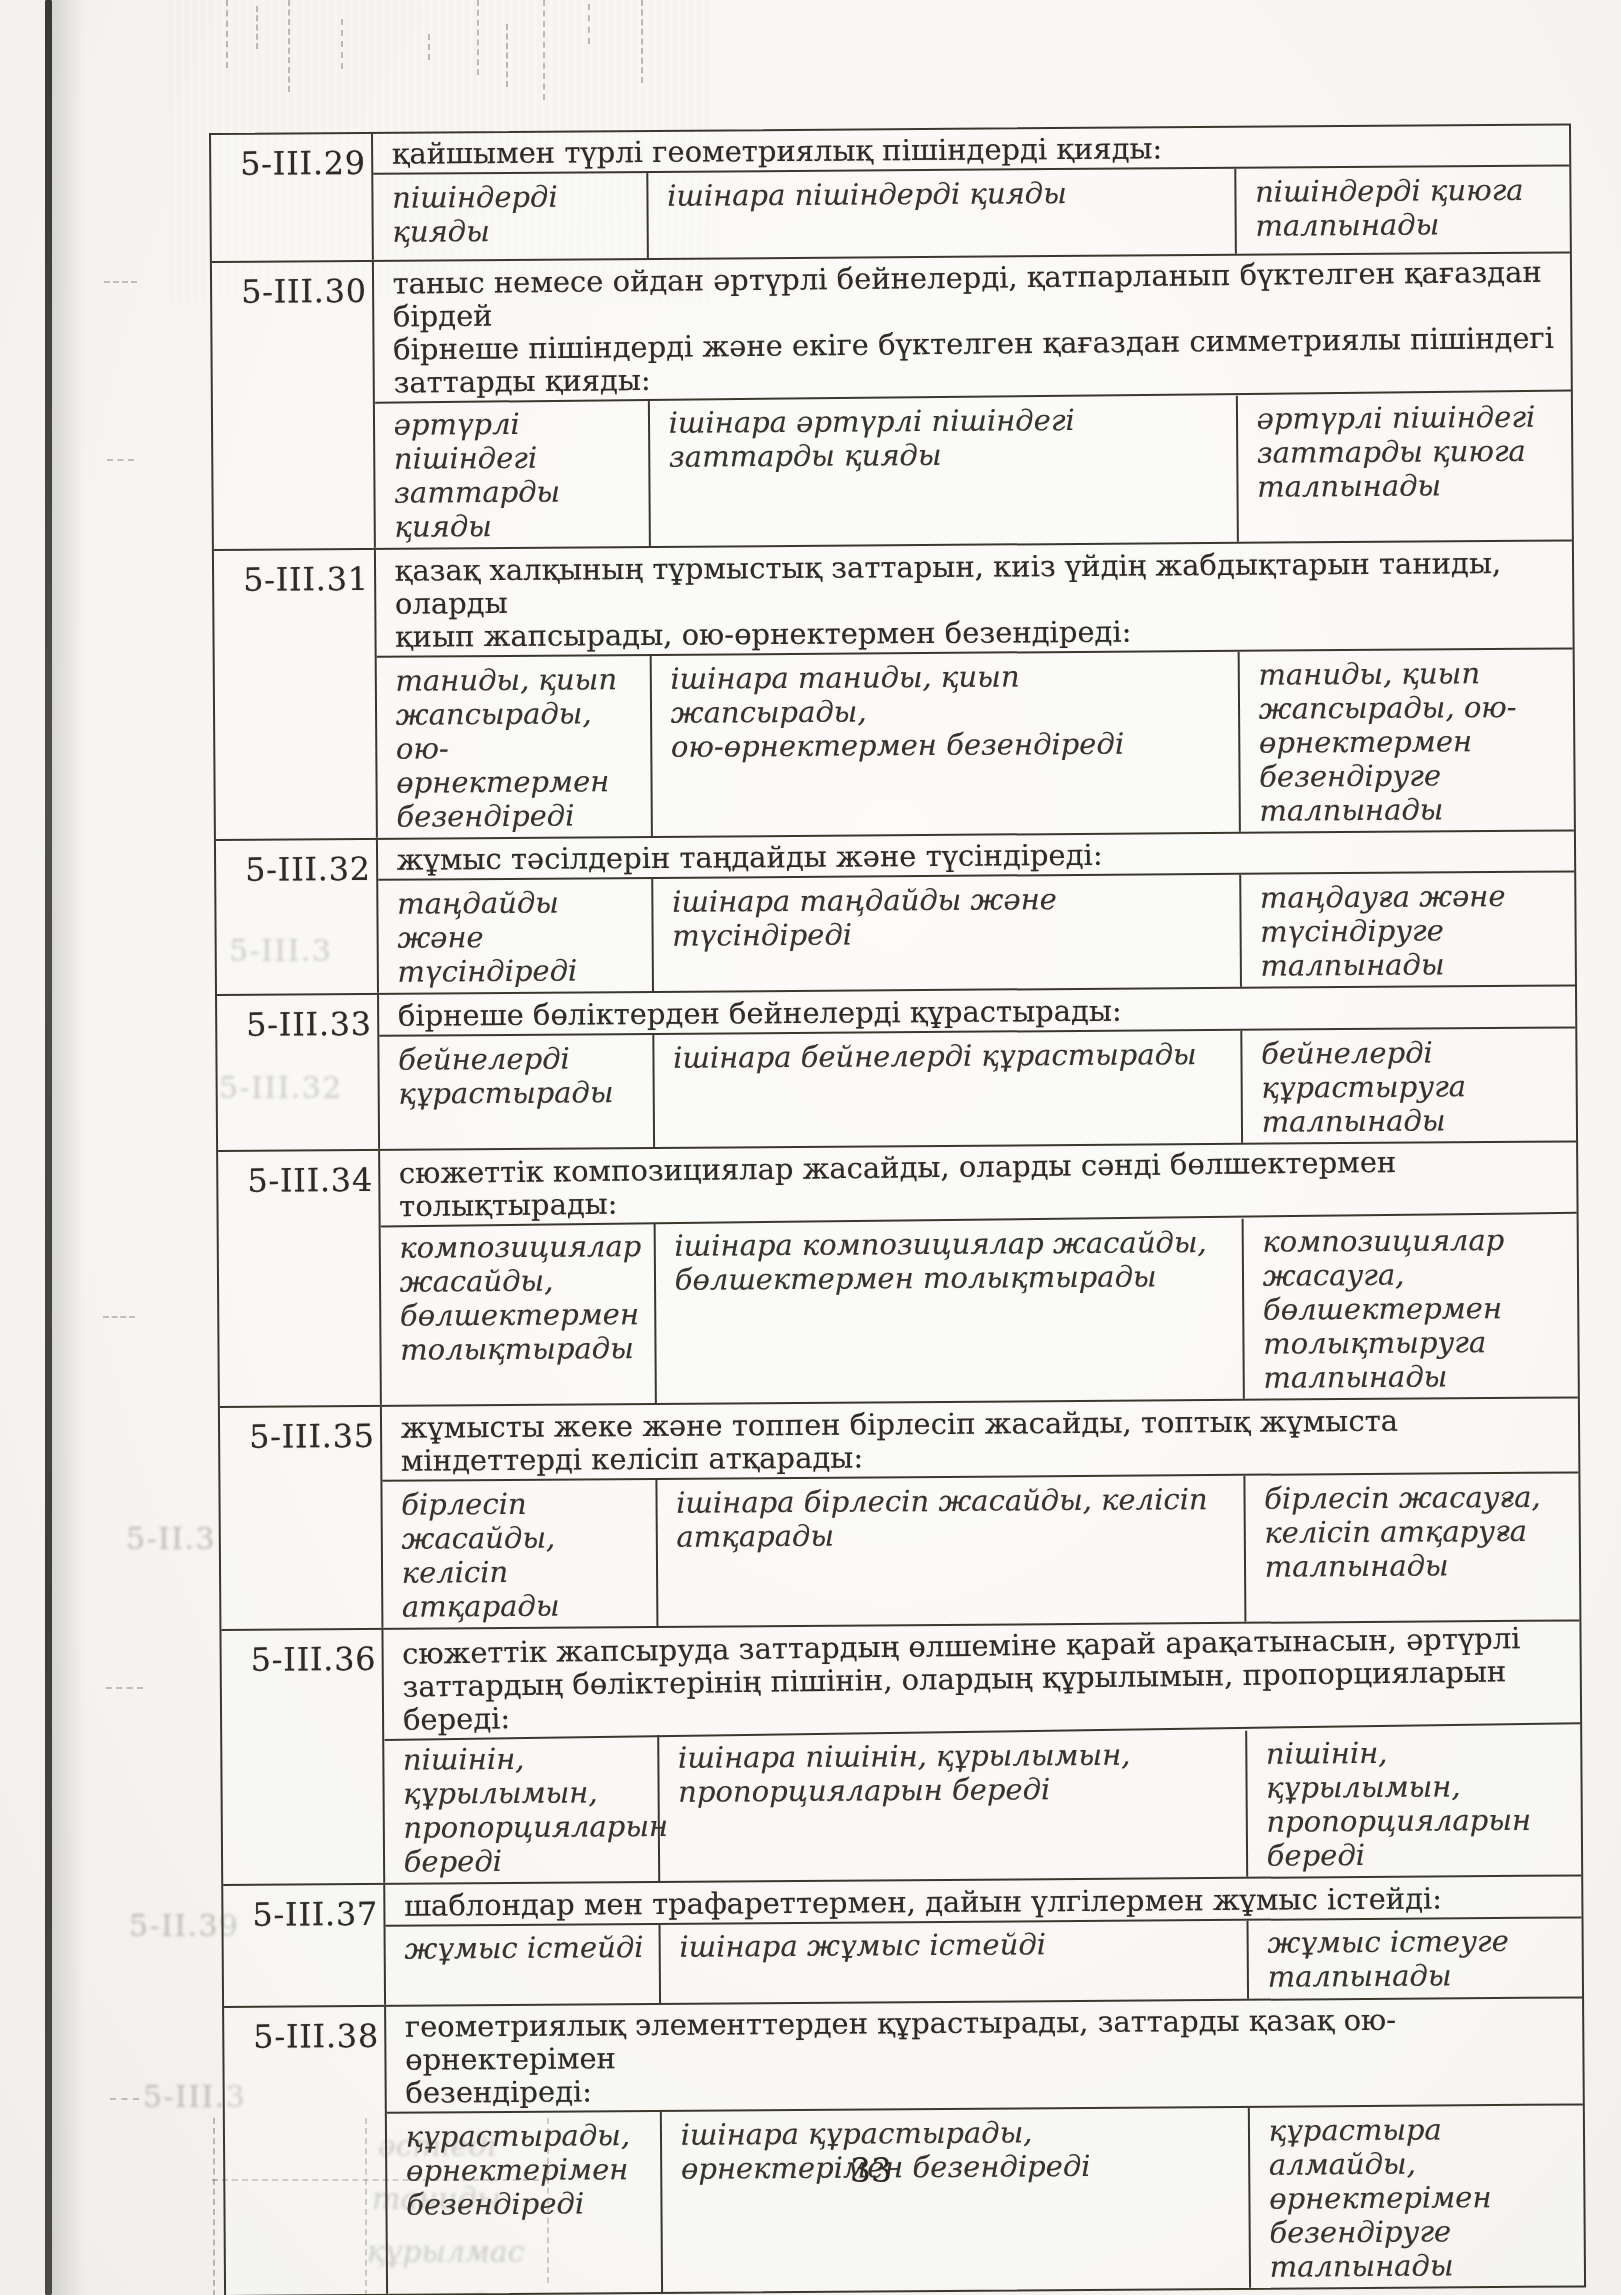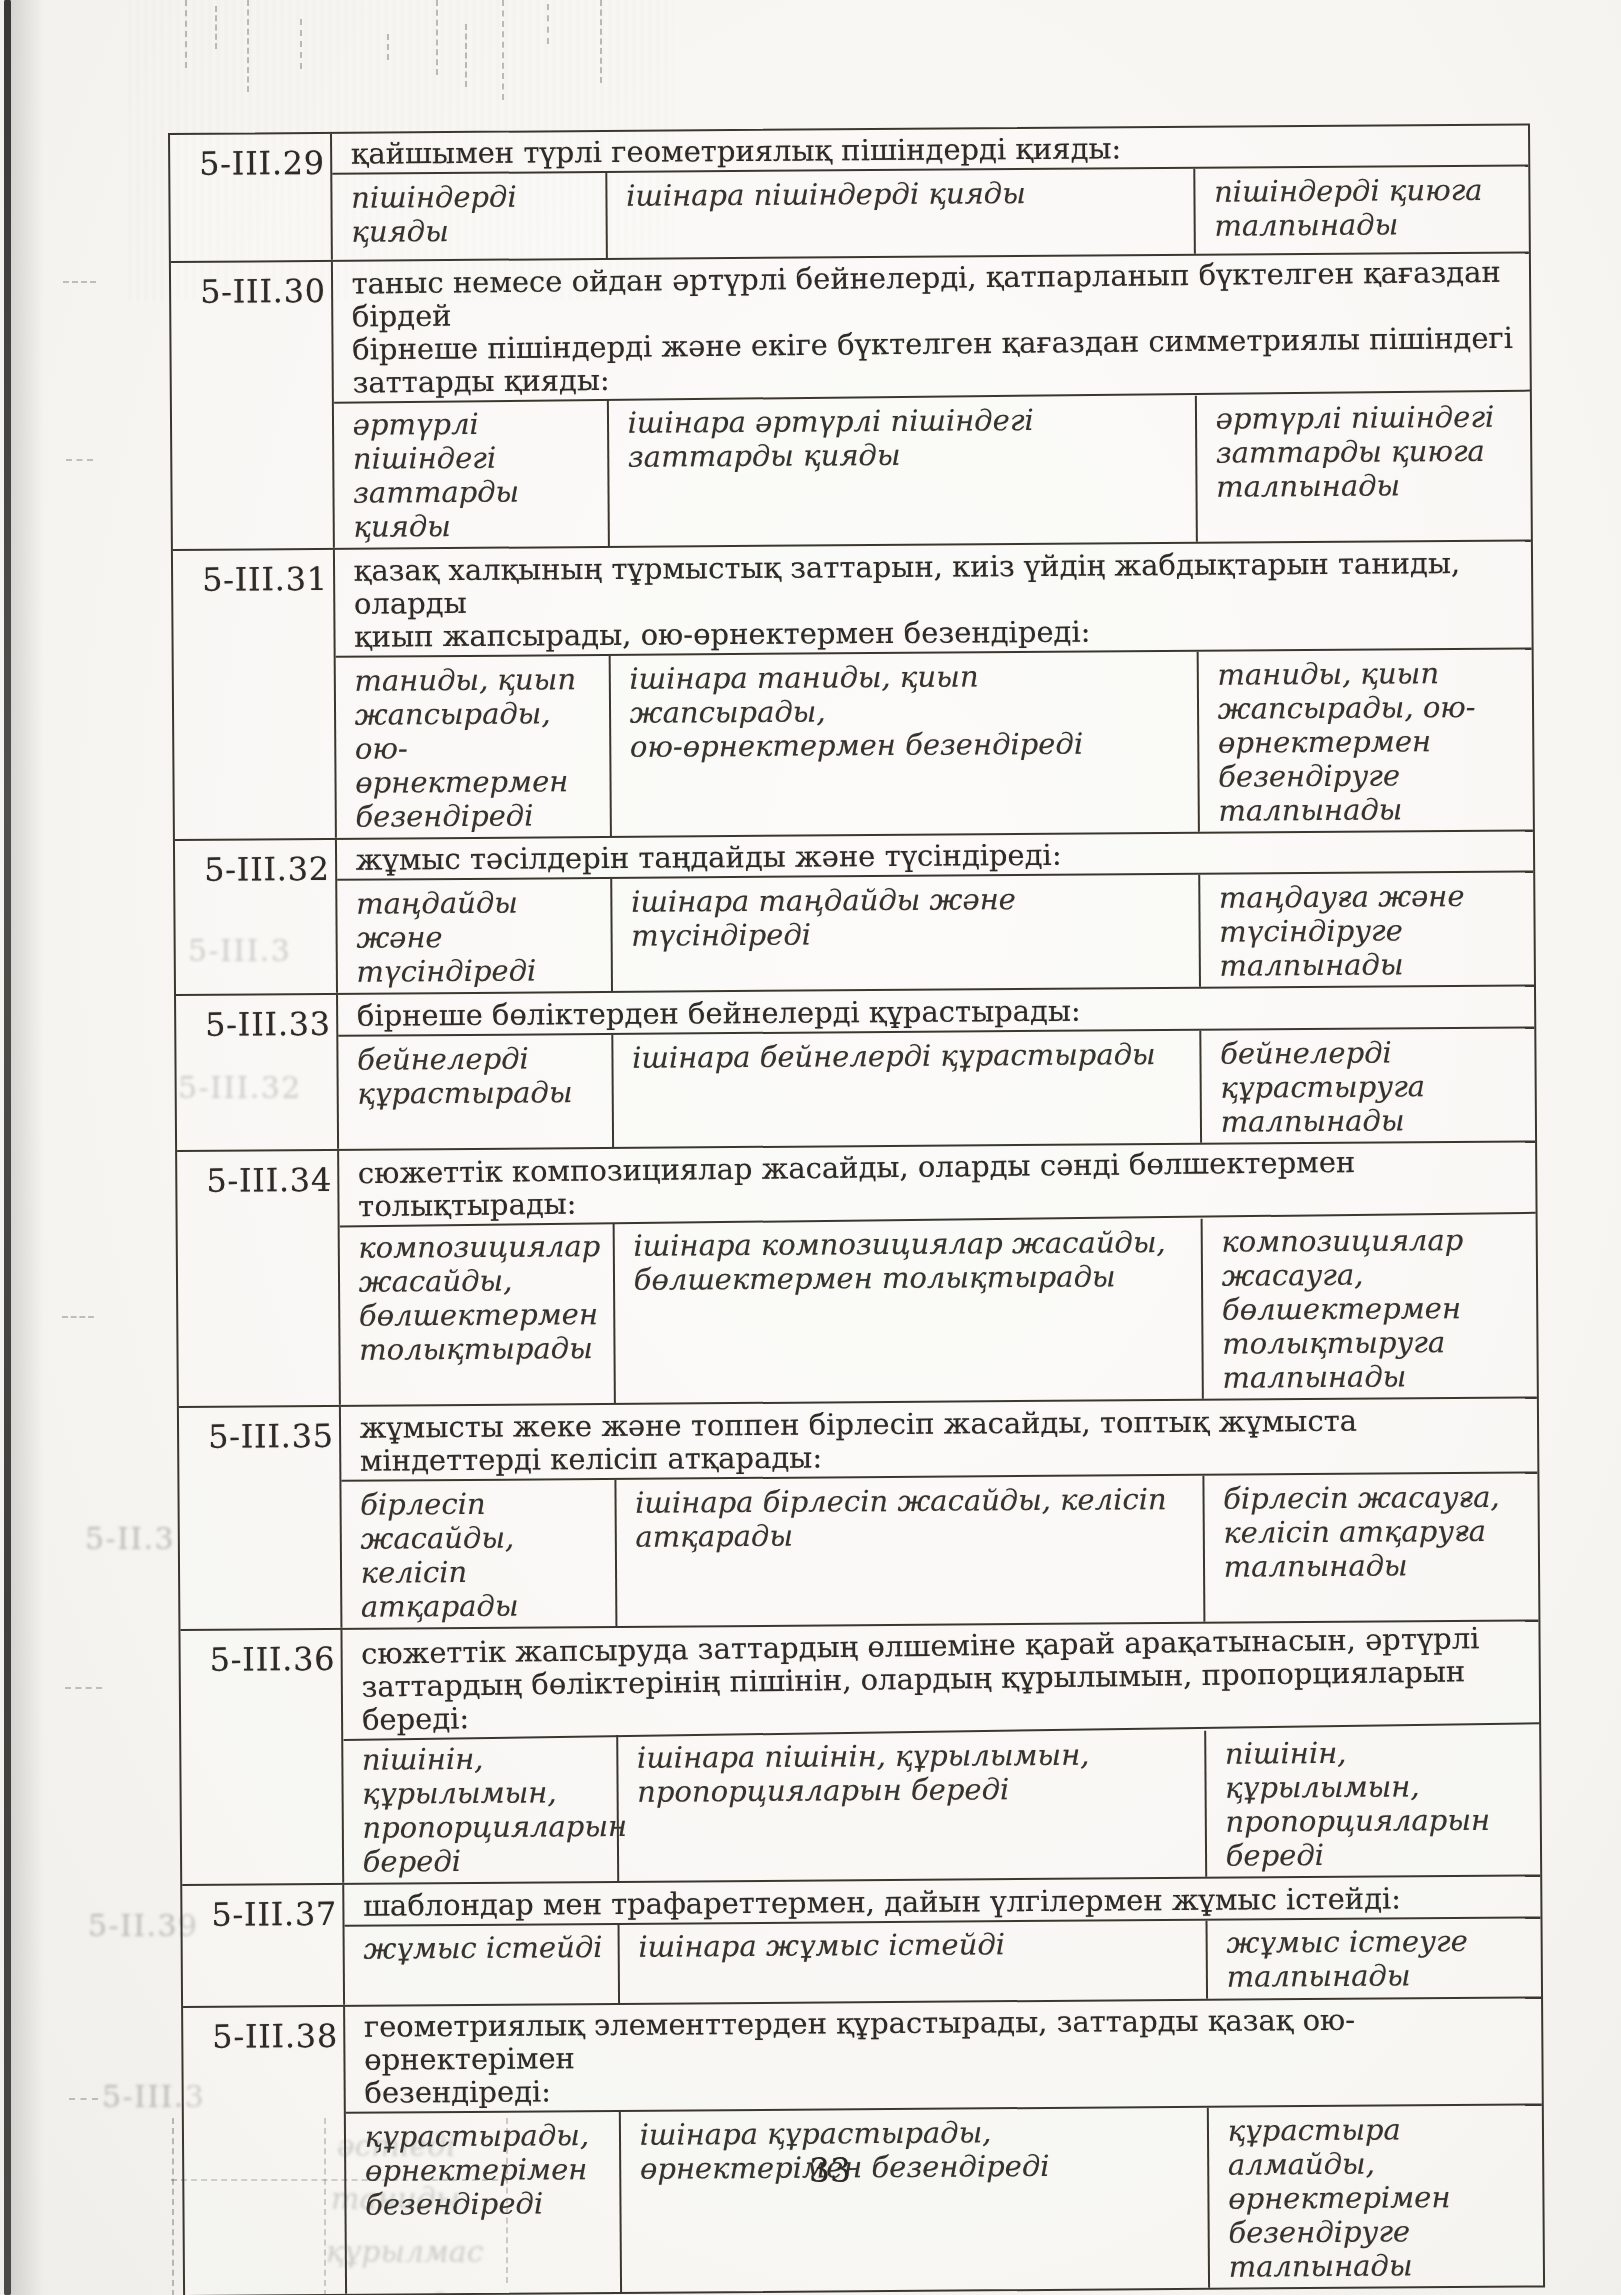--- a/index.html
+++ b/index.html
@@ -2,21 +2,21 @@
 <html style="font-size:11.5px"><head>
 <meta charset="utf-8">
 <style>
   html,body{margin:0;padding:0;}
   body{
     width:1622px;height:2295px;position:relative;overflow:hidden;
     background:radial-gradient(ellipse at 55% 38%, #fbfaf8 0%, #f6f5f1 62%, #efeeea 100%);
     font-family:"DejaVu Serif","Liberation Serif",serif;
     color:#2e2b26;
   }
-  .page{position:absolute;inset:0;}
+  .page{position:absolute;inset:0;margin-left:41px;}
 
   
   .spine{
     position:absolute;left:4.3px;top:0;width:6.5px;height:2295px;
     background:linear-gradient(#1f1f1f 0%,#3a3a38 35%,#262624 70%,#333331 100%);
     opacity:.88;filter:blur(0.4px);border-radius:1.4px;
   }
   .spine-halo{
     position:absolute;left:10.8px;top:0;width:33px;height:2295px;
     background:linear-gradient(90deg,rgba(60,58,54,.16),rgba(60,58,54,0));

